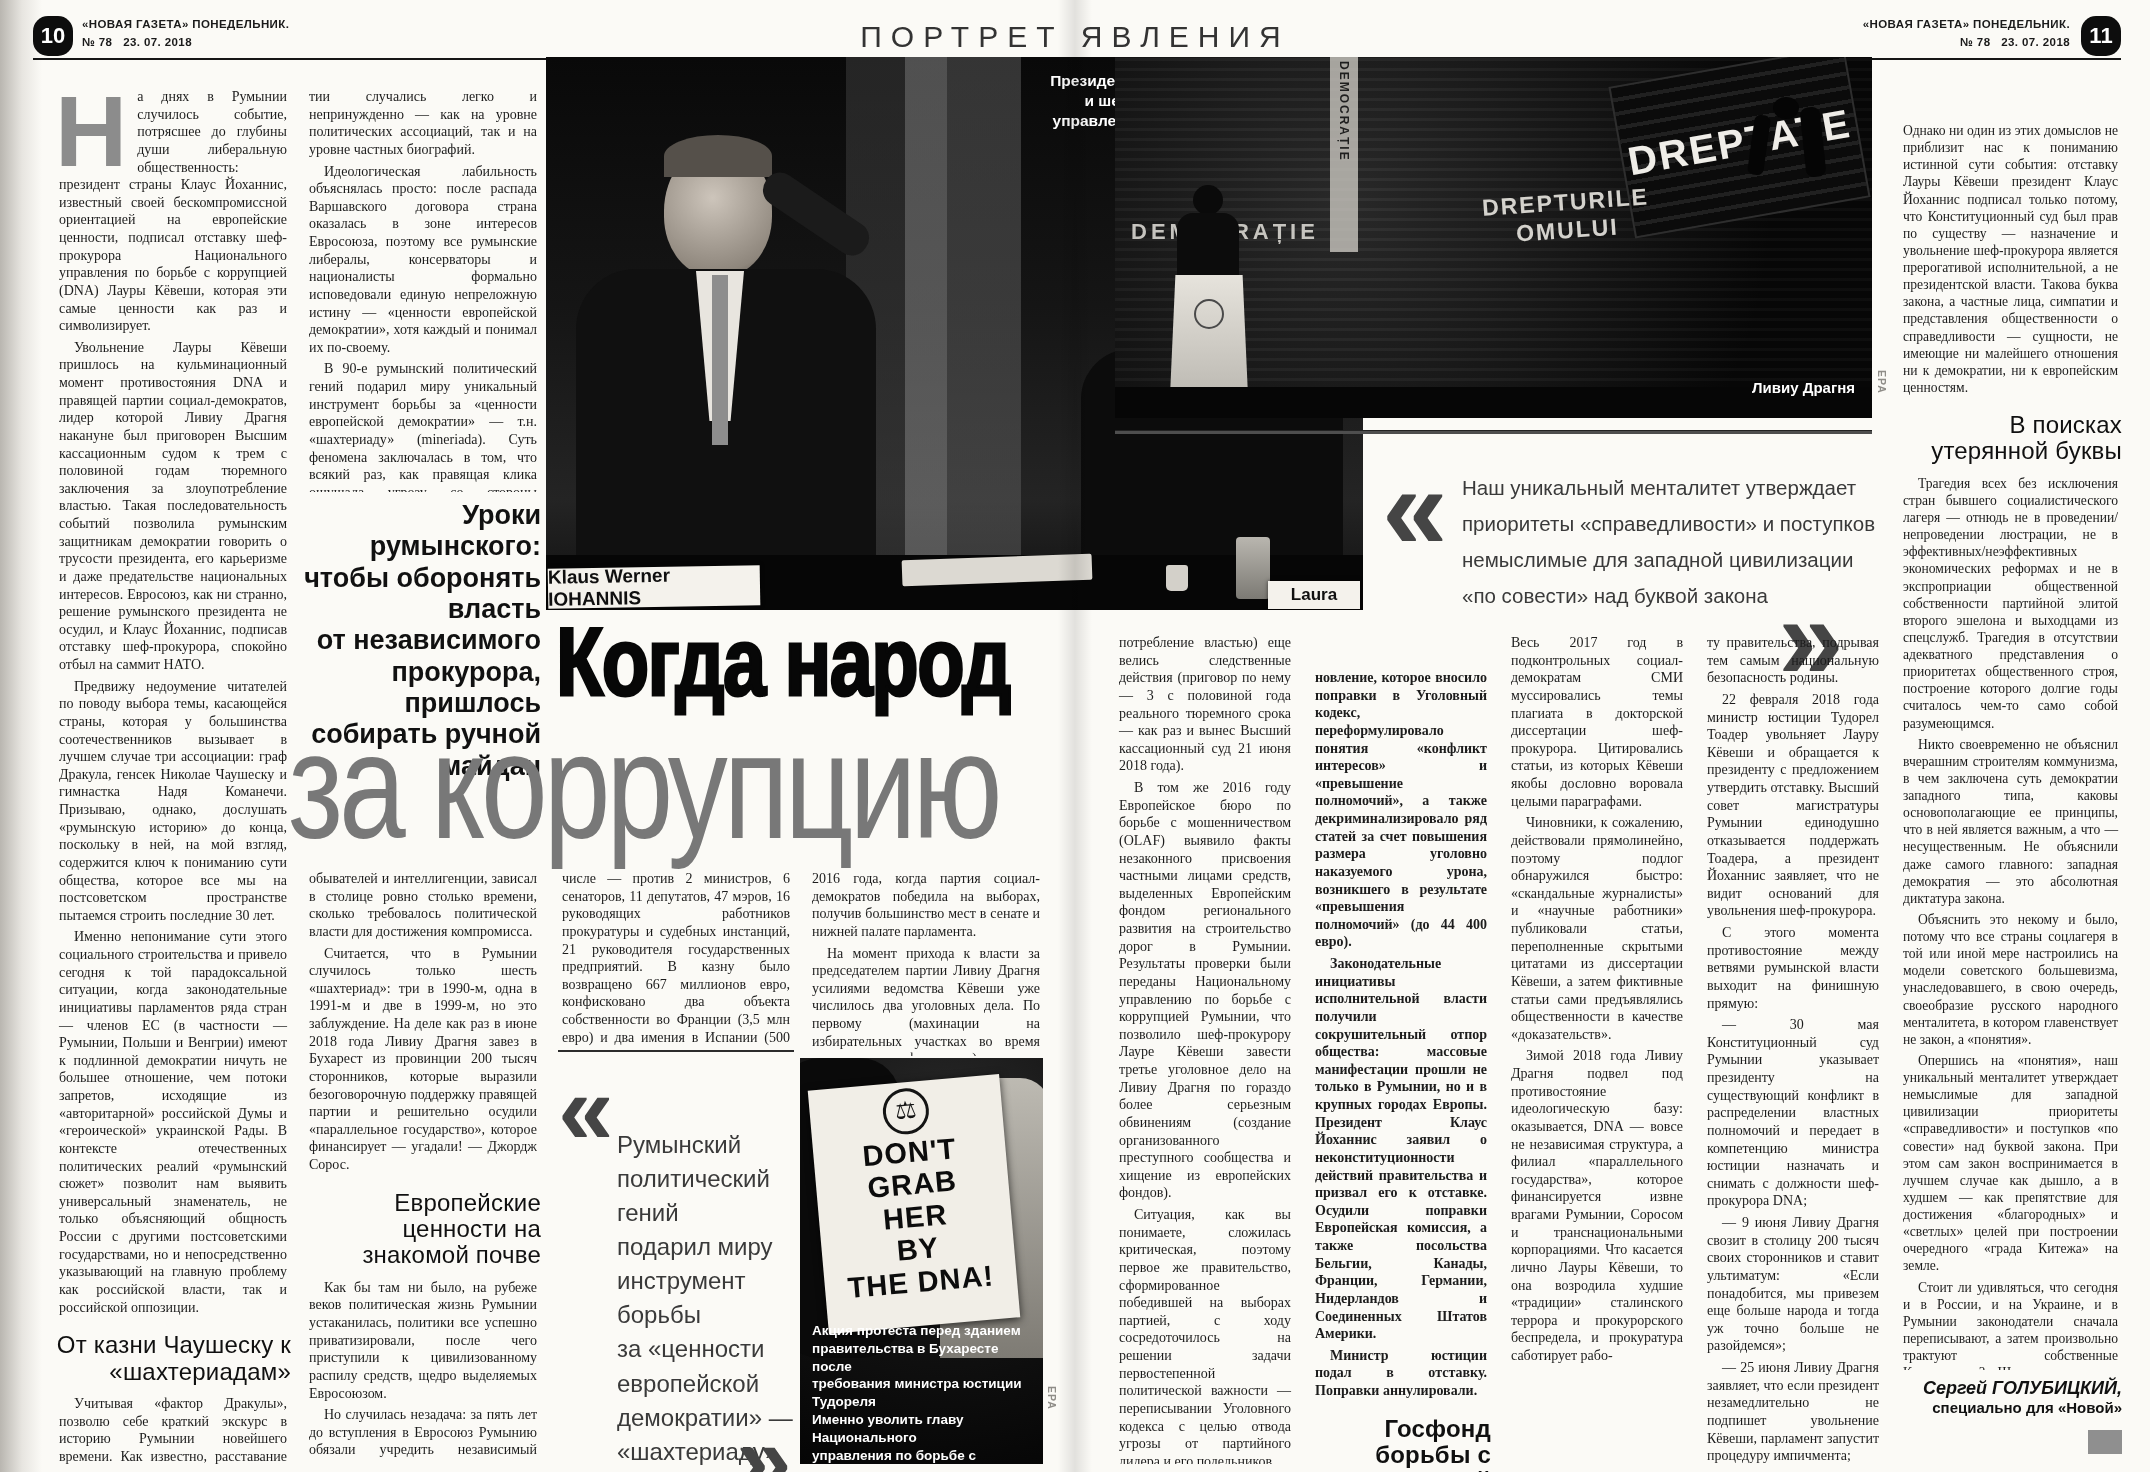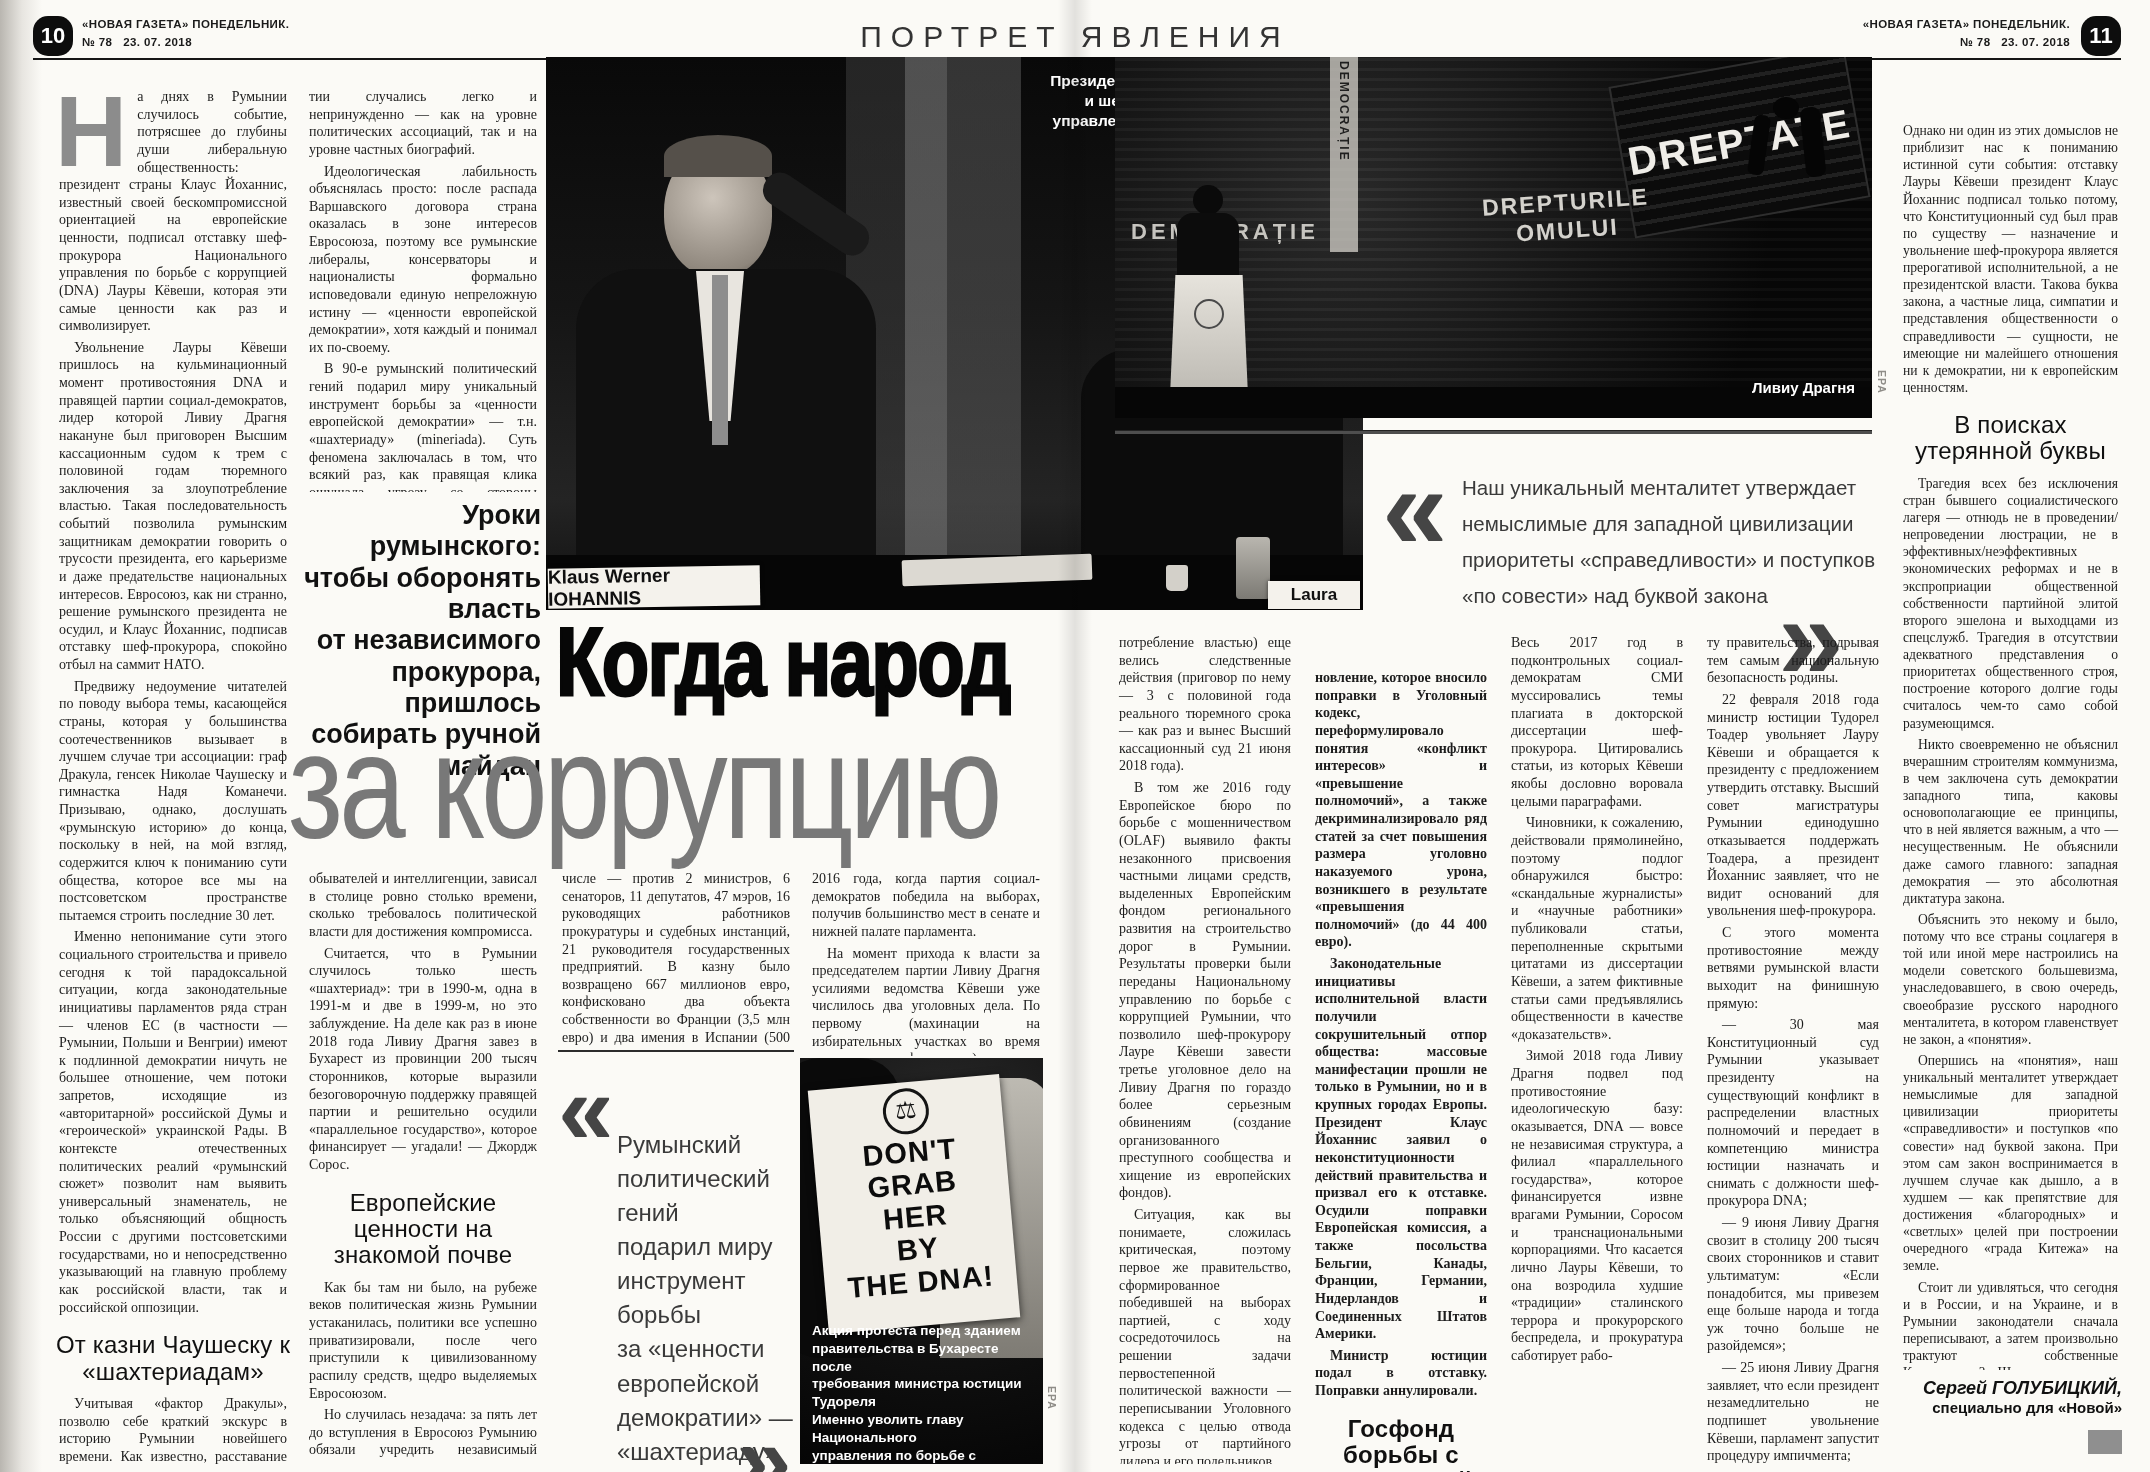--- a/index.html
+++ b/index.html
@@ -13,21 +13,21 @@
   .folio{width:40px;height:40px;background:#0d0d0d;color:#fff;font-family:"Liberation Sans",sans-serif;
     font-size:22px;font-weight:700;display:flex;align-items:center;justify-content:center;border-radius:15px;}
   .mast{font-family:"Liberation Sans",sans-serif;font-size:11.5px;font-weight:700;color:#1a1a1a;line-height:1.55;letter-spacing:.4px;}
   .rubric{font-family:"Liberation Sans",sans-serif;font-size:30px;letter-spacing:9px;color:#333;white-space:nowrap;}
   .hrule{background:#161616;height:2px;}
   
   .bodycol{font-size:14px;line-height:1.26;text-align:justify;overflow:hidden;}
   .bodycol p{margin:4px;text-indent:15px;}
   .bodycol p.ni{text-indent:0;}
   .sec{font-family:"Liberation Sans",sans-serif;font-size:24px;line-height:1.1;color:#101010;
-    margin:16px 0 10px 0;text-indent:0;text-align:center;letter-spacing:.2px;}
+    margin:16px 0 10px 0;text-indent:0;text-align:right;letter-spacing:.2px;}
   .drop{float:left;font-family:"Liberation Sans",sans-serif;font-weight:700;font-size:100px;
     line-height:.78;color:#8c8c8c;margin:8px 10px 0 0;}
   
   .standfirst{font-family:"Liberation Sans",sans-serif;font-weight:700;font-size:27px;line-height:1.16;
     text-align:right;color:#111;}
   .pq{font-family:Liberation Sans, sans-serif;font-size:25px;line-height:1.5;color:#3a3a3a;}
   .pq-small{font-size:24px;line-height:1.42;}
   .qmark{font-family:"Liberation Sans",sans-serif;font-weight:700;color:#454545;line-height:.55;}
   
   .hl1{font-family:"Liberation Sans",sans-serif;font-weight:700;font-size:97px;letter-spacing:-2px;
@@ -189,22 +189,22 @@
     </div>
     <div class="abs" style="left:0px;top:330px;width:757px;height:31px;background:#060606;"></div>
     <div class="abs capline" style="left:540px;top:322px;width:200px;font-size:15px;text-align:right;">Ливиу Драгня</div>
   </div>
   <div class="abs credit" style="left:1876px;top:370px;">EPA</div>
   <div class="abs" style="left:1115px;top:430px;width:757px;height:3px;background:#4e4e4e;border-top:1px solid #222;"></div>
 
   <div class="abs qmark" style="left:1382px;top:476px;font-size:118px;">«</div>
   <div class="abs pq" style="left:1462px;top:470px;width:420px;font-size:20.5px;line-height:1.75;">
       <div>Наш уникальный менталитет утверждает</div>
+      <div>приоритеты «справедливости» и поступков</div>
       <div>немыслимые для западной цивилизации</div>
-      <div>приоритеты «справедливости» и поступков</div>
       <div>«по совести» над буквой закона</div>
     </div>
   <div class="abs qmark" style="left:1778px;top:606px;font-size:118px;">»</div>
 
   <div class="abs bodycol" style="left:1115px;top:630px;width:180px;height:834px;">
       <p class="ni">потребление властью) еще велись следственные действия (приговор по нему — 3 с половиной года реального тюремного срока — как раз и вынес Высший кассационный суд 21 июня 2018 года).</p>
       <p>В том же 2016 году Европейское бюро по борьбе с мошенничеством (OLAF) выявило факты незаконного присвоения частными лицами средств, выделенных Европейским фондом регионального развития на строительство дорог в Румынии. Результаты проверки были переданы Национальному управлению по борьбе с коррупцией Румынии, что позволило шеф-прокурору Лауре Кёвеши завести третье уголовное дело на Ливиу Драгня по гораздо более серьезным обвинениям (создание организованного преступного сообщества и хищение из европейских фондов).</p>
       <p>Ситуация, как вы понимаете, сложилась критическая, поэтому первое же правительство, сформированное победившей на выборах партией, с ходу сосредоточилось на решении задачи первостепенной политической важности — переписывании Уголовного кодекса с целью отвода угрозы от партийного лидера и его подельников.</p>
       <p>Первый блин вышел комом: в ночь на 1 февраля 2017 года румынское правительство приняло экстренное поста-</p>
     </div>

